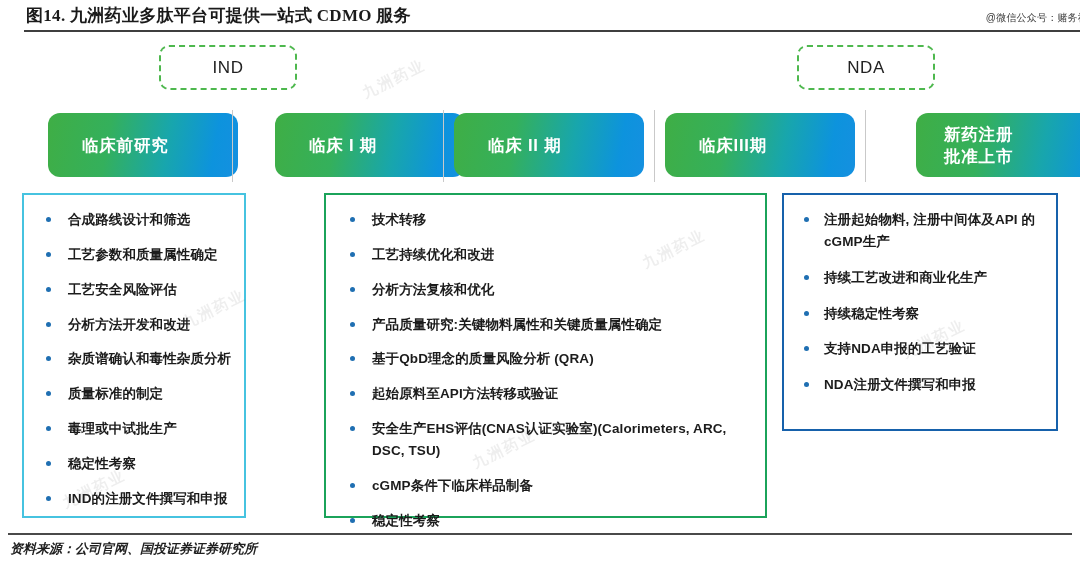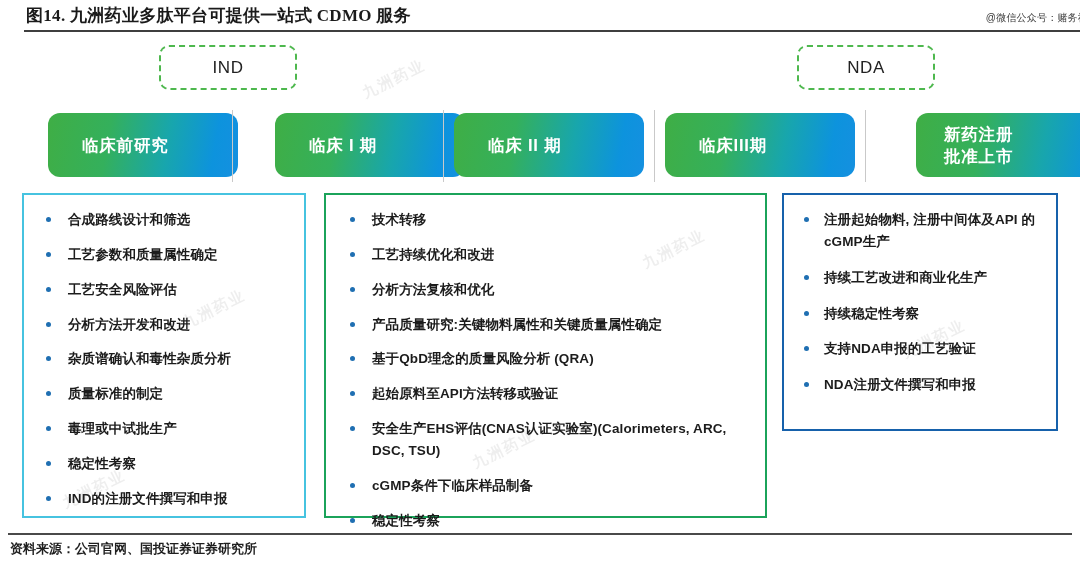--- a/index.html
+++ b/index.html
@@ -103,21 +103,21 @@
     background: #c9c9c9;
   }
 
   
   .box {
     position: absolute;
     box-sizing: border-box;
     background: #ffffff;
   }
   #box-1 {
-    left: 22px; top: 193px; width: 284px; height: 325px;
+    left: 22px; top: 193px; width: 224px; height: 325px;
     border: 2.5px solid #46c3e0;
   }
   #box-2 {
     left: 324px; top: 193px; width: 443px; height: 325px;
     border: 2.5px solid #1ba35a;
   }
   #box-3 {
     left: 782px; top: 193px; width: 276px; height: 238px;
     border: 2.5px solid #1661ab;
   }
@@ -160,20 +160,21 @@
     width: 1064px;
     height: 1.5px;
     background: #4a4a4a;
   }
   .footer-src {
     position: absolute;
     left: 10px;
     top: 540px;
     font-family: "Liberation Serif", "DejaVu Serif", serif;
     font-size: 13px;
+    font-style: italic;
     font-weight: bold;
     color: #1f1f1f;
     white-space: nowrap;
   }
 
   
   .wm {
     position: absolute;
     font-size: 15px;
     color: rgba(120,120,120,0.13);

